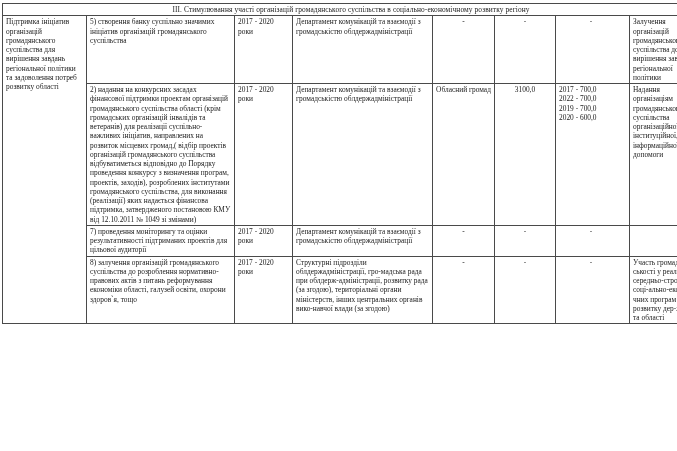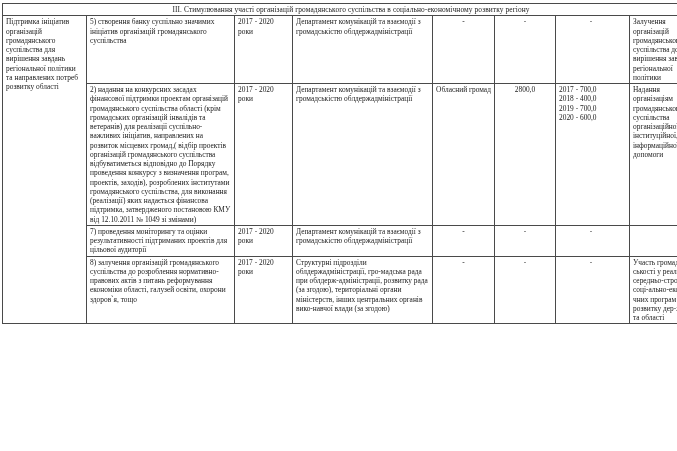--- a/index.html
+++ b/index.html
@@ -77,38 +77,38 @@
       <col style="width:61px">
       <col style="width:74px">
       <col style="width:70px">
     </colgroup>
     <tbody>
       <tr>
         <td class="section-title" colspan="8">III. Стимулювання участі організацій громадянського суспільства в соціально-економічному розвитку регіону</td>
       </tr>
 
       <tr>
-        <td class="c1" rowspan="4">Підтримка ініціатив організацій громадянського суспільства для вирішення завдань регіональної політики та направлених потреб розвитку області</td>
+        <td class="c1" rowspan="4">Підтримка ініціатив організацій громадянського суспільства для вирішення завдань регіональної політики та задоволення потреб розвитку області</td>
         <td class="c2">5) створення банку суспільно значимих ініціатив організацій громадянського суспільства</td>
         <td class="c3">2017 - 2020 роки</td>
         <td class="c4">Департамент комунікацій та взаємодії з громадськістю облдержадміністрації</td>
         <td class="c5">-</td>
         <td class="c6">-</td>
         <td class="c7 dash cell-text">-</td>
         <td class="c8">Залучення організацій громадянського суспільства до вирішення завдань регіональної політики</td>
       </tr>
 
       <tr>
         <td class="c2">2) надання на конкурсних засадах фінансової підтримки проектам організацій  громадянського суспільства області (крім громадських організацій інвалідів та ветеранів) для реалізації суспільно-важливих ініціатив, направлених на розвиток місцевих громад,( відбір проектів організацій громадянського суспільства відбуватиметься відповідно  до Порядку проведення конкурсу з визначення програм, проектів, заходів), розроблених інститутами громадянського суспільства, для  виконання (реалізації) яких надається фінансова підтримка, затвердженого постановою КМУ від 12.10.2011 № 1049 зі змінами)</td>
         <td class="c3">2017 - 2020 роки</td>
         <td class="c4">Департамент комунікацій та взаємодії з громадськістю облдержадміністрації</td>
         <td class="c5">Обласний громад</td>
-        <td class="c6">2800,0</td>
+        <td class="c6">3100,0</td>
         <td class="c7 cell-text">2017 - 700,0
-2018 - 400,0
+2022 - 700,0
 2019 - 700,0
 2020 - 600,0</td>
         <td class="c8">Надання організаціям громадянського суспільства організаційної, інституційної, інформаційної допомоги</td>
       </tr>
 
       <tr>
         <td class="c2">7) проведення моніторингу  та оцінки результативності підтриманих проектів для цільової аудиторії</td>
         <td class="c3">2017 - 2020 роки</td>
         <td class="c4">Департамент комунікацій та взаємодії з громадськістю облдержадміністрації</td>
         <td class="c5">-</td>

